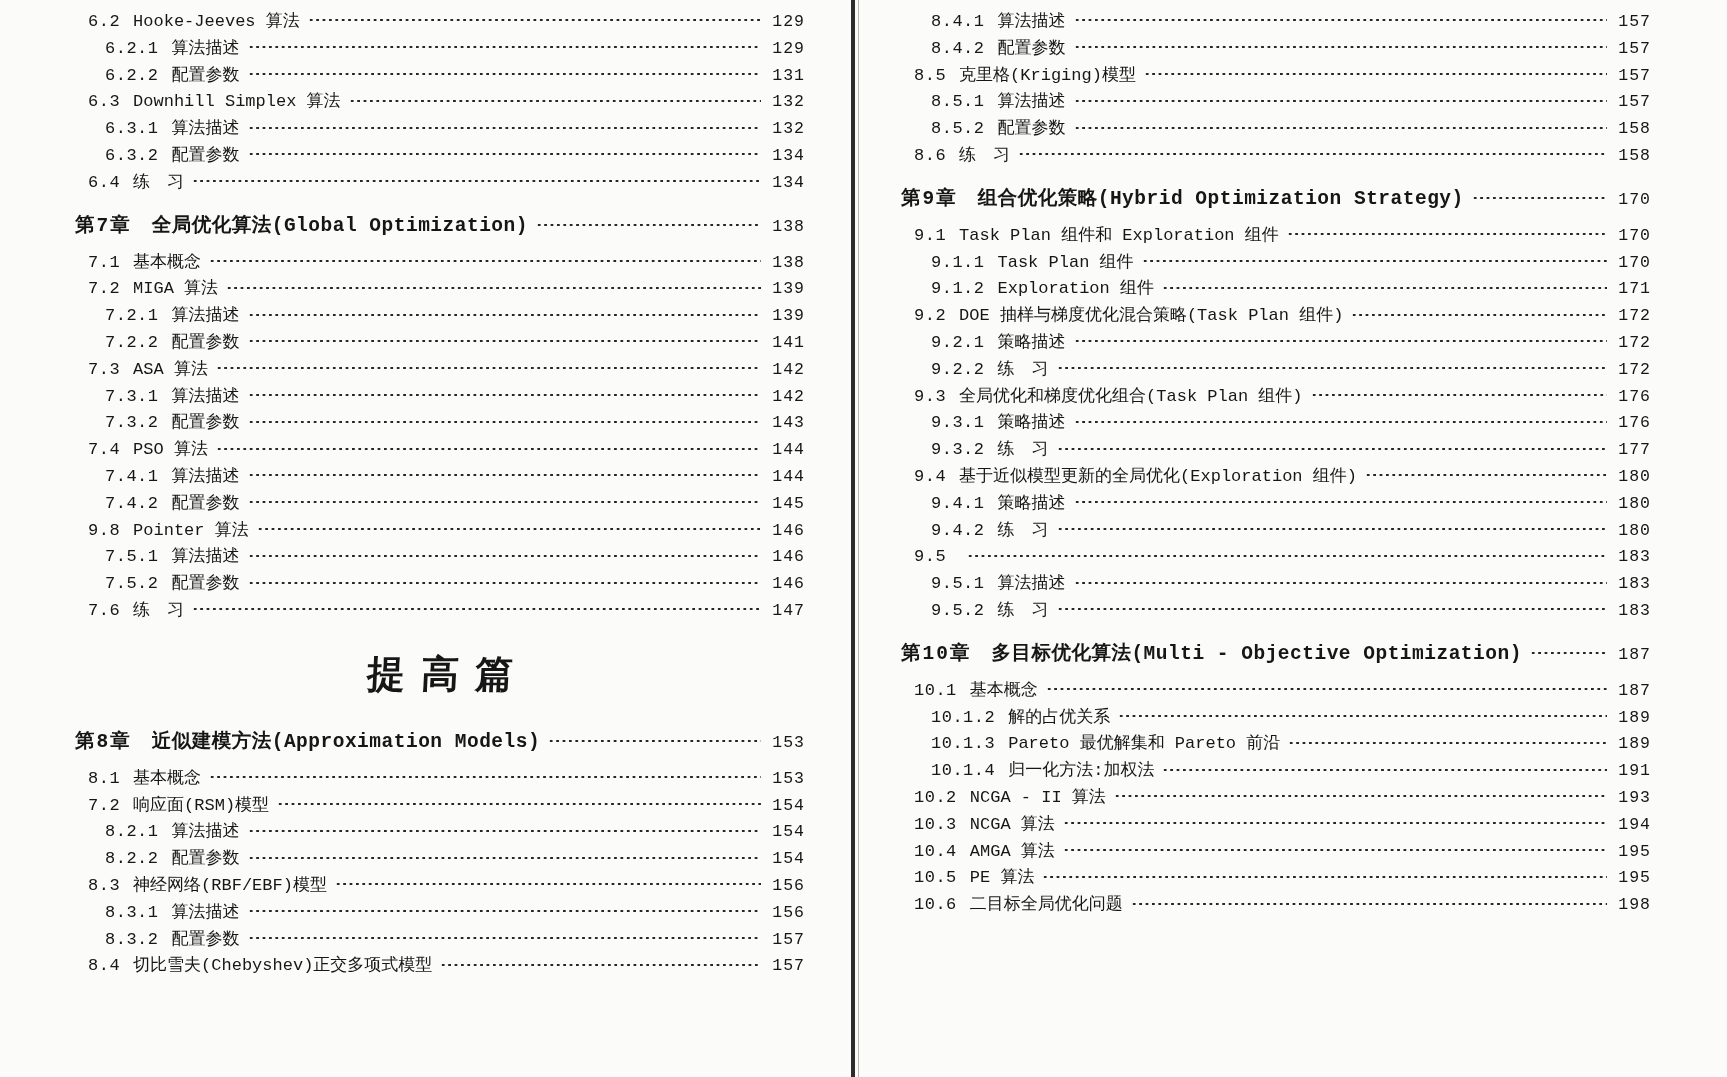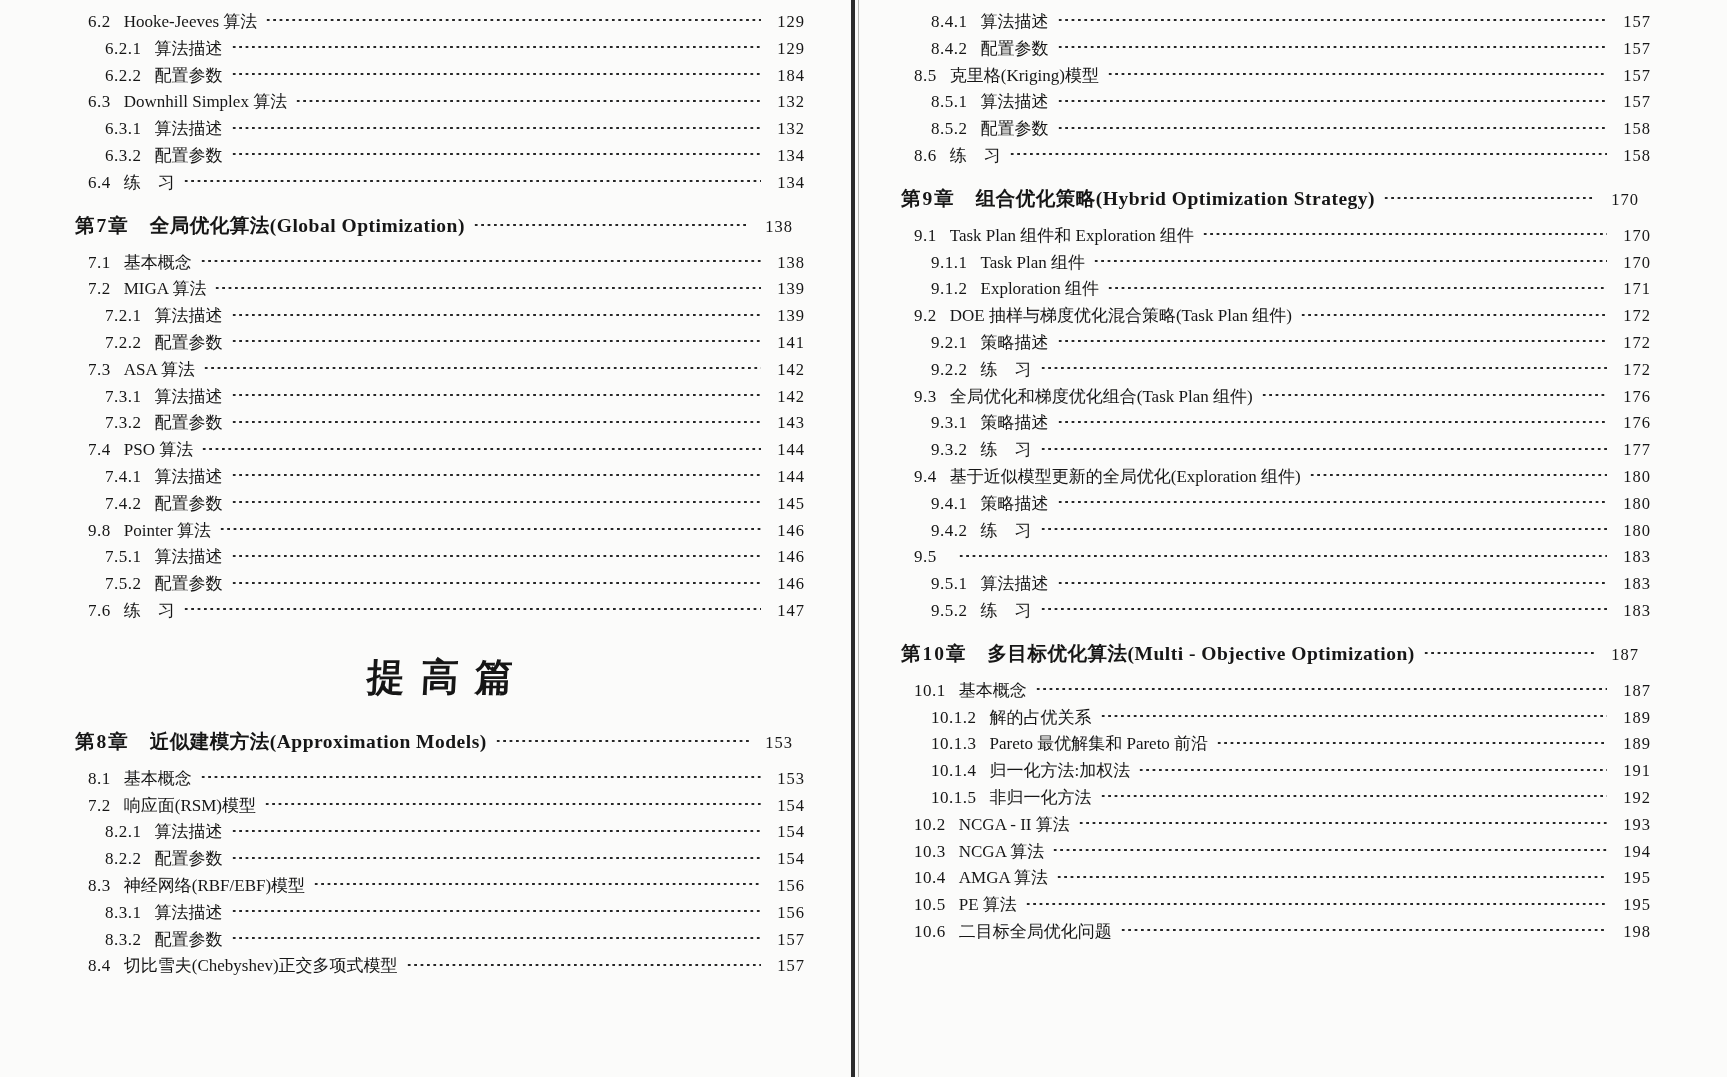--- a/index.html
+++ b/index.html
@@ -4,21 +4,21 @@
 <style>
   html, body { margin: 0; padding: 0; }
   body {
     width: 1727px; height: 1077px;
     background: #fbfbfa;
     color: #161616;
     font-family: "Liberation Serif", "DejaVu Serif", serif;
     overflow: hidden;
     position: relative;
   }
-  .spread { position: relative; width: 1428px; height: 1077px; }
+  .spread { position: relative; width: 1428px; height: 1077px; font-family: Liberation Mono, monospace; }
 
   .toc-page {
     position: absolute; top: 0; box-sizing: border-box;
   }
   .toc-page.left  { left: 0;    width: 852px; padding: 9px 47px 0 75px; }
   .toc-page.right { left: 858px; width: 865px; padding: 9px 72px 0 43px; }
 
   .gutter-shadow {
     position: absolute; left: 851px; top: 0; width: 4px; height: 1077px;
     background: #2c2c2c;
@@ -32,21 +32,21 @@
     display: flex; align-items: baseline;
     height: 26.8px; line-height: 26.8px;
     font-size: 17px; white-space: nowrap;
   }
   .row .label { margin-right: 13px; letter-spacing: 0.5px; }
   .row.section    { padding-left: 13px; }
   .row.subsection { padding-left: 30px; }
 
   .row.chapter {
     height: 32px; line-height: 32px;
-    margin: 13px 12px 8px 0;
+    margin: 13px 0 8px 0;
     font-weight: 700; font-size: 19.5px;
     letter-spacing: 0.5px;
     justify-content: center;
   }
   .row.chapter .label { margin-right: 20px; letter-spacing: 2px; }
 
   .dots {
     flex: 1 1 auto; align-self: center;
     height: 8px; margin: 0 10px 0 8px;
     background-image: radial-gradient(circle, #262626 1.15px, rgba(0,0,0,0) 1.5px);
@@ -86,21 +86,21 @@
       <div class="row subsection">
         <span class="label">6.2.1</span>
         <span class="title">算法描述</span>
         <span class="dots"></span>
         <span class="page-num">129</span>
       </div>
       <div class="row subsection">
         <span class="label">6.2.2</span>
         <span class="title">配置参数</span>
         <span class="dots"></span>
-        <span class="page-num">184</span>
+        <span class="page-num">131</span>
       </div>
       <div class="row section">
         <span class="label">6.3</span>
         <span class="title">Downhill Simplex 算法</span>
         <span class="dots"></span>
         <span class="page-num">132</span>
       </div>
       <div class="row subsection">
         <span class="label">6.3.1</span>
         <span class="title">算法描述</span>
@@ -422,26 +422,20 @@
         <span class="title">Pareto 最优解集和 Pareto 前沿</span>
         <span class="dots"></span>
         <span class="page-num">189</span>
       </div>
       <div class="row subsection">
         <span class="label">10.1.4</span>
         <span class="title">归一化方法:加权法</span>
         <span class="dots"></span>
         <span class="page-num">191</span>
       </div>
-      <div class="row subsection">
-        <span class="label">10.1.5</span>
-        <span class="title">非归一化方法</span>
-        <span class="dots"></span>
-        <span class="page-num">192</span>
-      </div>
       <div class="row section">
         <span class="label">10.2</span>
         <span class="title">NCGA - II 算法</span>
         <span class="dots"></span>
         <span class="page-num">193</span>
       </div>
       <div class="row section">
         <span class="label">10.3</span>
         <span class="title">NCGA 算法</span>
         <span class="dots"></span>

